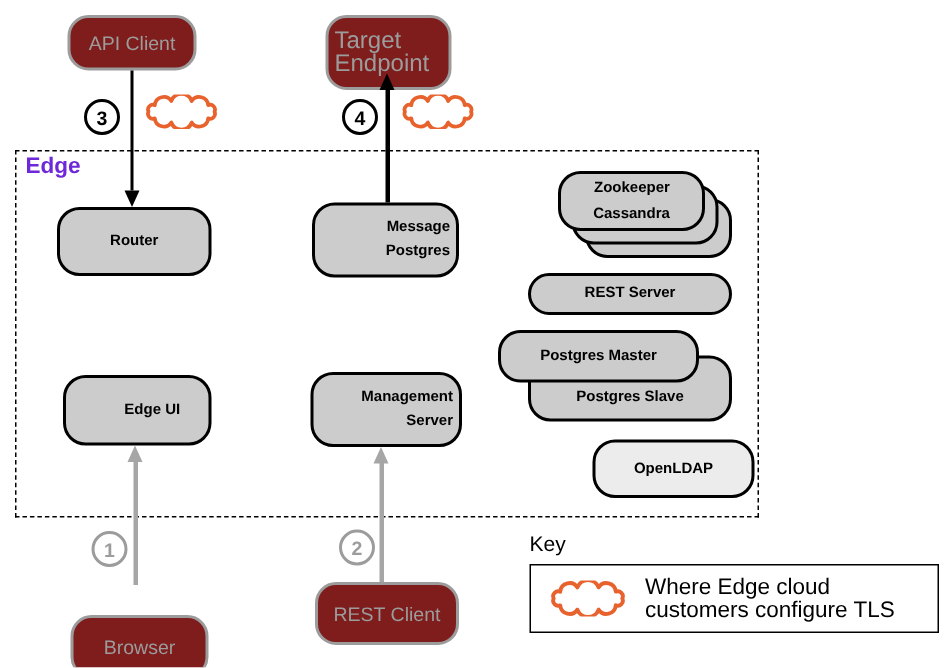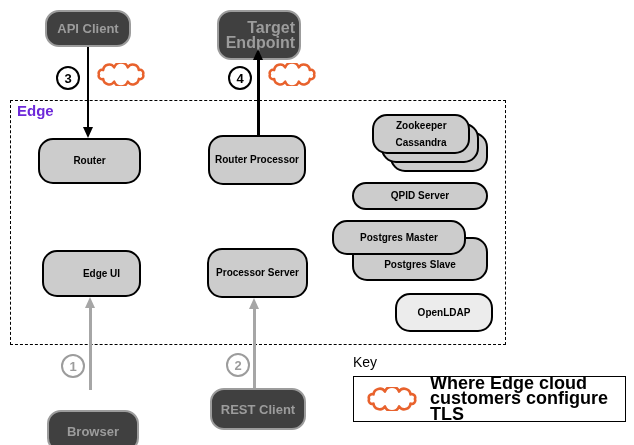--- a/index.html
+++ b/index.html
@@ -14,25 +14,25 @@
     display:flex; align-items:center; justify-content:center;
     font-size:10px; font-weight:bold; color:#000; text-align:right;
     line-height:16px; padding:2px 4px;
   }
   .box.light { background:var(--openldap-fill,#ECECEC); border-width:2px; }
   .box.pill { border-radius:14px; }
   .box.bottom-text { align-items:flex-end; padding-bottom:6px; }
 
   
   .client {
-    position:absolute; box-sizing:border-box; background:#404040;
+    position:absolute; box-sizing:border-box; background:#7f1d1d;
     border:2px solid var(--client-gray,#9C9C9C); border-radius:14px;
     display:flex; align-items:center; justify-content:center;
-    font-size:13px; font-weight:bold; color:var(--client-gray,#9C9C9C);
-    text-align:right; line-height:15px; padding:2px 4px;
+    font-size:13px; font-weight:normal; color:var(--client-gray,#9C9C9C);
+    text-align:left; line-height:15px; padding:2px 4px;
   }
 
   
   .badge {
     position:absolute; box-sizing:border-box; width:24px; height:24px;
     border-radius:50%; background:#fff;
     display:flex; align-items:center; justify-content:center;
     font-size:13px; font-weight:bold;
   }
   .badge.dark { border:2.5px solid #000; color:#000; }
@@ -67,21 +67,21 @@
   .twoline span { display:block; line-height:17px; }
 
   
   .key-title { position:absolute; left:353px; top:354px; font-size:14px; color:#000; }
   .key-box {
     position:absolute; left:353px; top:376px; width:273px; height:46px;
     box-sizing:border-box; border:1px solid #000; background:#fff;
     display:flex; align-items:center;
   }
   .key-box .cloud { position:static; margin-left:12px; flex:0 0 auto; }
-  .key-text { margin-left:12px; font-size:18px; color:#000; line-height:15.5px; width:195px;font-weight:bold; }
+  .key-text { margin-left:12px; font-size:15px; color:#000; line-height:15.5px; width:195px; }
 </style>
 </head>
 <body>
 
 <div id="canvas">
 
   <div class="client" style="left:45px; top:10px; width:86px; height:37px;">API Client</div>
 
   <div class="client" style="left:217px; top:10px; width:84px; height:50px; font-size:16px;">Target Endpoint</div>
 
@@ -104,45 +104,45 @@
   <svg class="cloud" style="left:267px; top:63px;" width="50" height="23" viewBox="0 0 100 44">
     <path d="M 94 22 A 6.5 6.5 0 0 1 85.6 30.8 A 12 12 0 0 1 63.6 36.3 A 14.5 14.5 0 0 1 36.4 36.3 A 12 12 0 0 1 14.4 30.8 A 6.5 6.5 0 0 1 6 22 A 6.5 6.5 0 0 1 14.4 13.2 A 12 12 0 0 1 36.4 7.7 A 14.5 14.5 0 0 1 63.6 7.7 A 12 12 0 0 1 85.6 13.2 A 6.5 6.5 0 0 1 94 22 Z"></path>
   </svg>
 
   <div class="zone">
     <div class="zone-label">Edge</div>
   </div>
 
   <div class="box" style="left:38px; top:138px; width:103px; height:46px;">Router</div>
 
-  <div class="box" style="left:208px; top:135px; width:98px; height:50px;">Router Processor</div>
+  <div class="box" style="left:208px; top:135px; width:98px; height:50px;">Message Postgres</div>
 
   <div class="box" style="left:42px; top:250px; width:99px; height:47px;padding-left:24px;">Edge UI</div>
 
-  <div class="box" style="left:207px; top:248px; width:101px; height:50px;">Processor Server</div>
+  <div class="box" style="left:207px; top:248px; width:101px; height:50px;">Management Server</div>
 
   <div>
     <div class="stackbox" style="left:390px; top:132px; width:98px; height:40px; z-index:1;"></div>
     <div class="stackbox" style="left:381px; top:123px; width:98px; height:40px; z-index:2;"></div>
     <div class="box twoline" style="left:372px; top:114px; width:98px; height:40px; z-index:3;">
       <div>
         <span>Zookeeper</span>
         <span>Cassandra</span>
       </div>
     </div>
   </div>
 
-  <div class="box pill" style="left:352px; top:182px; width:136px; height:28px; padding:0 4px;">QPID Server</div>
+  <div class="box pill" style="left:352px; top:182px; width:136px; height:28px; padding:0 4px;">REST Server</div>
 
   <div>
     <div class="box bottom-text" style="left:352px; top:237px; width:136px; height:44px; z-index:2;">Postgres Slave</div>
     <div class="box" style="left:332px; top:220px; width:134px; height:35px; z-index:3;">Postgres Master</div>
   </div>
 
-  <div class="box light" style="left:395px; top:293px; width:98px; height:39px;">OpenLDAP</div>
+  <div class="box light" style="left:395px; top:293px; width:108px; height:39px;">OpenLDAP</div>
 
   <div>
     <div class="tri up-gray" style="left:85px; top:297px;"></div>
     <div class="vline gray" style="left:89px; top:307px; height:83px;"></div>
   </div>
 
   <div>
     <div class="tri up-gray" style="left:249px; top:298px;"></div>
     <div class="vline gray" style="left:253px; top:308px; height:80px;"></div>
   </div>

